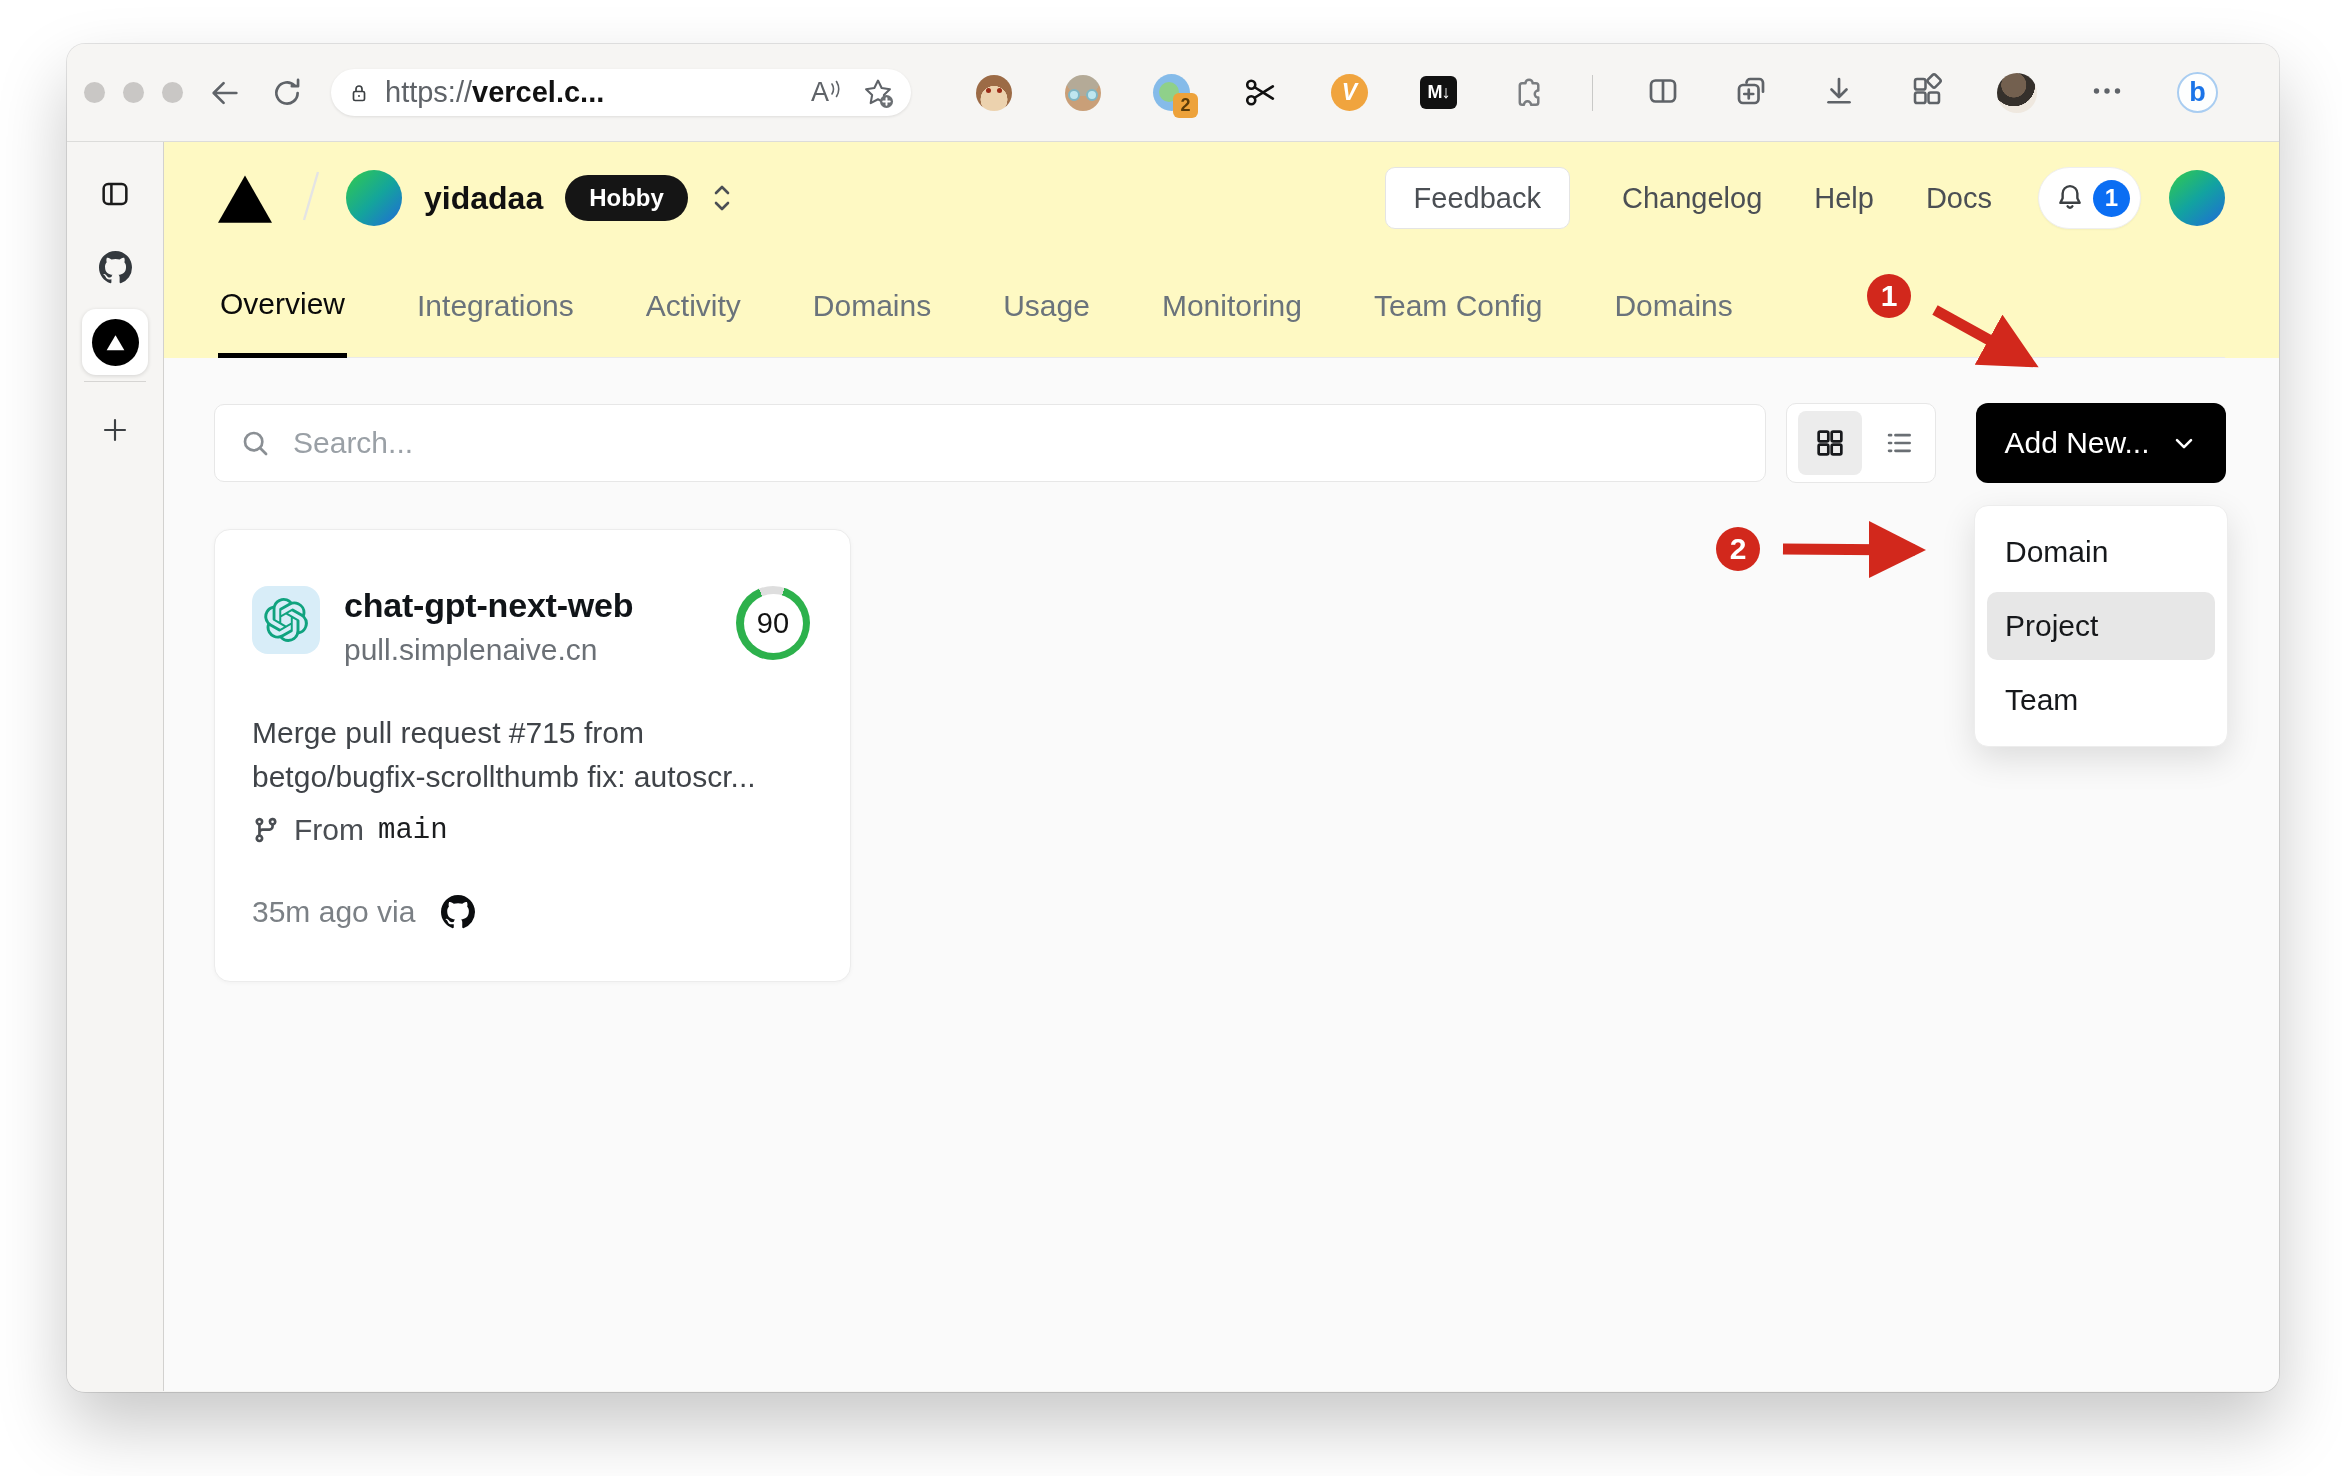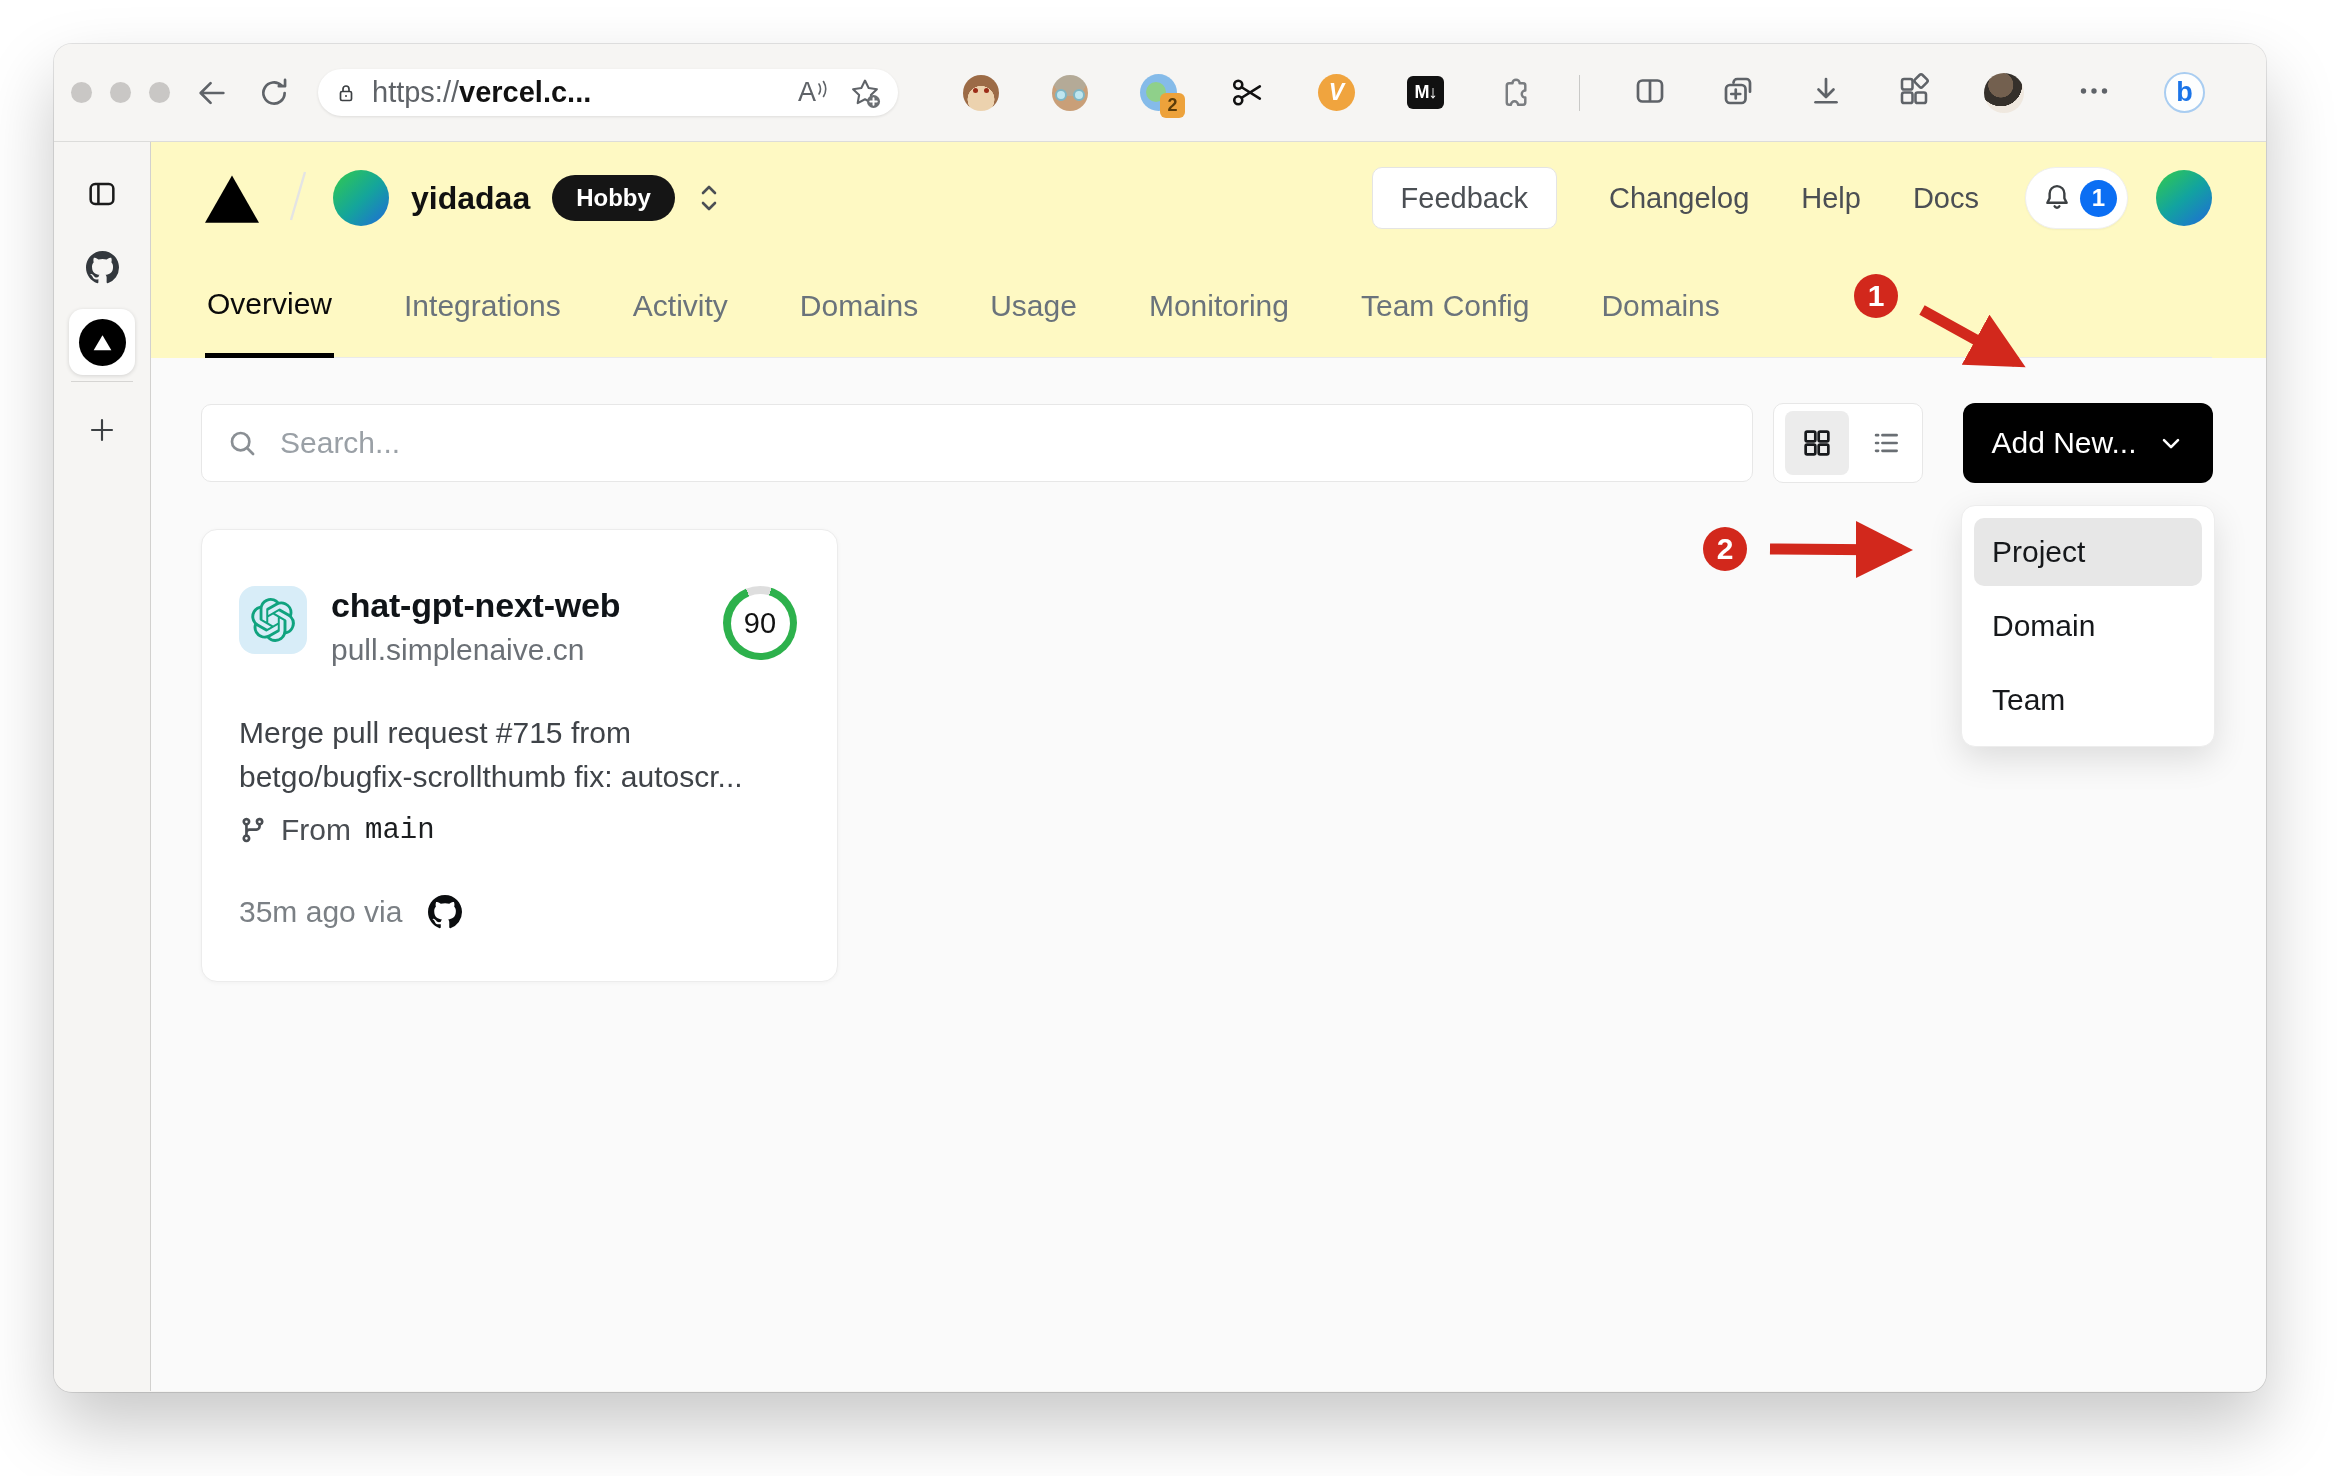--- a/index.html
+++ b/index.html
@@ -1,21 +1,21 @@
 <!DOCTYPE html>
 <html><head>
 <meta charset="utf-8">
 <style>
   * { margin:0; padding:0; box-sizing:border-box; }
   html,body { width:2342px; height:1476px; background:#ffffff; overflow:hidden;
               font-family:"Liberation Sans","DejaVu Sans",sans-serif; }
   .stage { position:relative; width:2342px; height:1476px; }
 
   
-  .window { position:absolute; left:54px; top:44px; width:2212px; height:1348px;
+  .window { position:absolute; left:67px; top:44px; width:2212px; height:1348px;
             border-radius:18px; background:#f6f5f3; overflow:hidden;
             box-shadow:0 0 0 1px rgba(0,0,0,.10), 0 34px 70px rgba(0,0,0,.22); }
 
   
   .toolbar { height:98px; display:flex; align-items:center; background:#f6f5f3;
              border-bottom:1px solid #dcdcda; position:relative; }
   .traffic { display:flex; gap:18px; margin-left:17px; }
   .tl { width:21px; height:21px; border-radius:50%; background:#c9c7c5; }
   .navbtn { width:40px; height:40px; display:grid; place-items:center; margin-left:22px; }
   .navbtn svg { width:34px; height:34px; }
@@ -422,22 +422,22 @@
               <svg viewBox="0 0 16 16">
                   <path fill="#0b0d0f" d="M8 0C3.58 0 0 3.58 0 8c0 3.54 2.29 6.53 5.47 7.59.4.07.55-.17.55-.38 0-.19-.01-.82-.01-1.49-2.01.37-2.53-.49-2.69-.94-.09-.23-.48-.94-.82-1.13-.28-.15-.68-.52-.01-.53.63-.01 1.08.58 1.23.82.72 1.21 1.87.87 2.33.66.07-.52.28-.87.51-1.07-1.78-.2-3.64-.89-3.64-3.95 0-.87.31-1.59.82-2.15-.08-.2-.36-1.02.08-2.12 0 0 .67-.21 2.2.82.64-.18 1.32-.27 2-.27s1.36.09 2 .27c1.53-1.04 2.2-.82 2.2-.82.44 1.1.16 1.92.08 2.12.51.56.82 1.27.82 2.15 0 3.07-1.87 3.75-3.65 3.95.29.25.54.73.54 1.48 0 1.07-.01 1.93-.01 2.2 0 .21.15.46.55.38A8.01 8.01 0 0 0 16 8c0-4.42-3.58-8-8-8z"></path>
                 </svg>
             </div>
           </div>
         </div>
       </div>
     </div>
 
     <div class="menu">
+      <div class="menu-item">Domain</div>
       <div class="menu-item hl">Project</div>
-      <div class="menu-item">Domain</div>
       <div class="menu-item">Team</div>
     </div>
 
     <svg class="annos" viewBox="0 0 2212 1348">
       <defs>
         <marker id="arrhead" markerWidth="5.6" markerHeight="5.2" refX="4.2" refY="2.6" orient="auto" markerUnits="strokeWidth">
           <path d="M0,0 L5.2,2.6 L0,5.2 z" fill="#d2281c"></path>
         </marker>
       </defs>
       <line x1="1868" y1="266" x2="1962" y2="318" stroke="#d2281c" stroke-width="11" marker-end="url(#arrhead)"></line>

